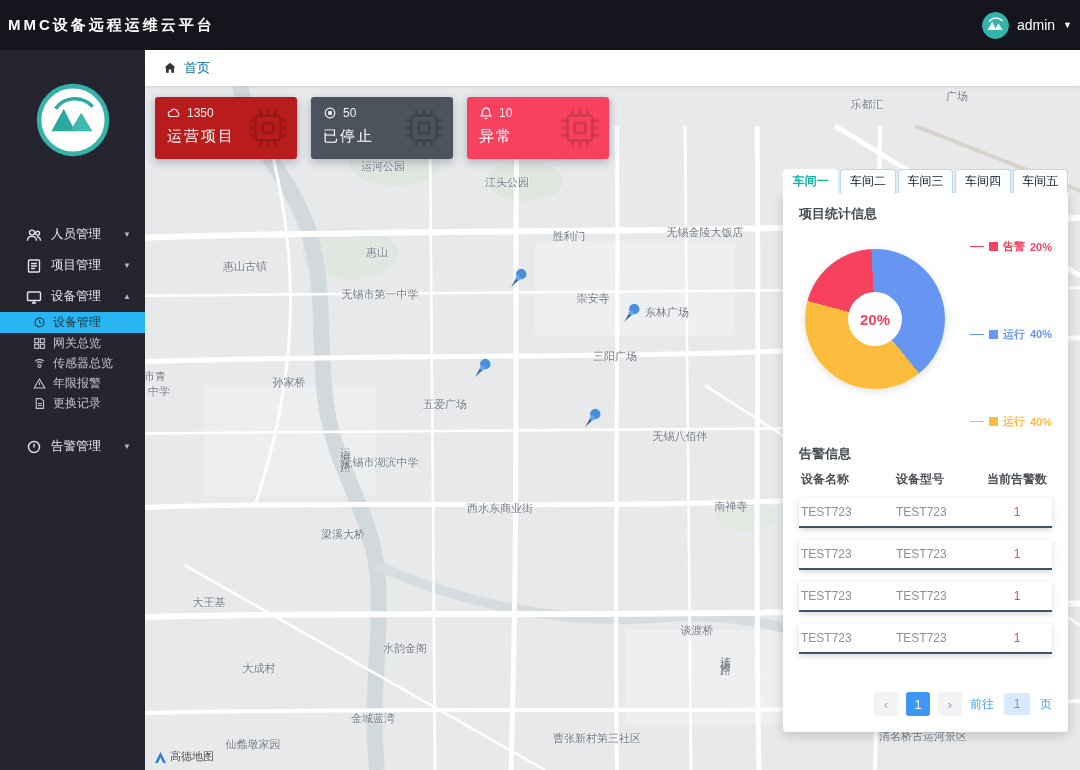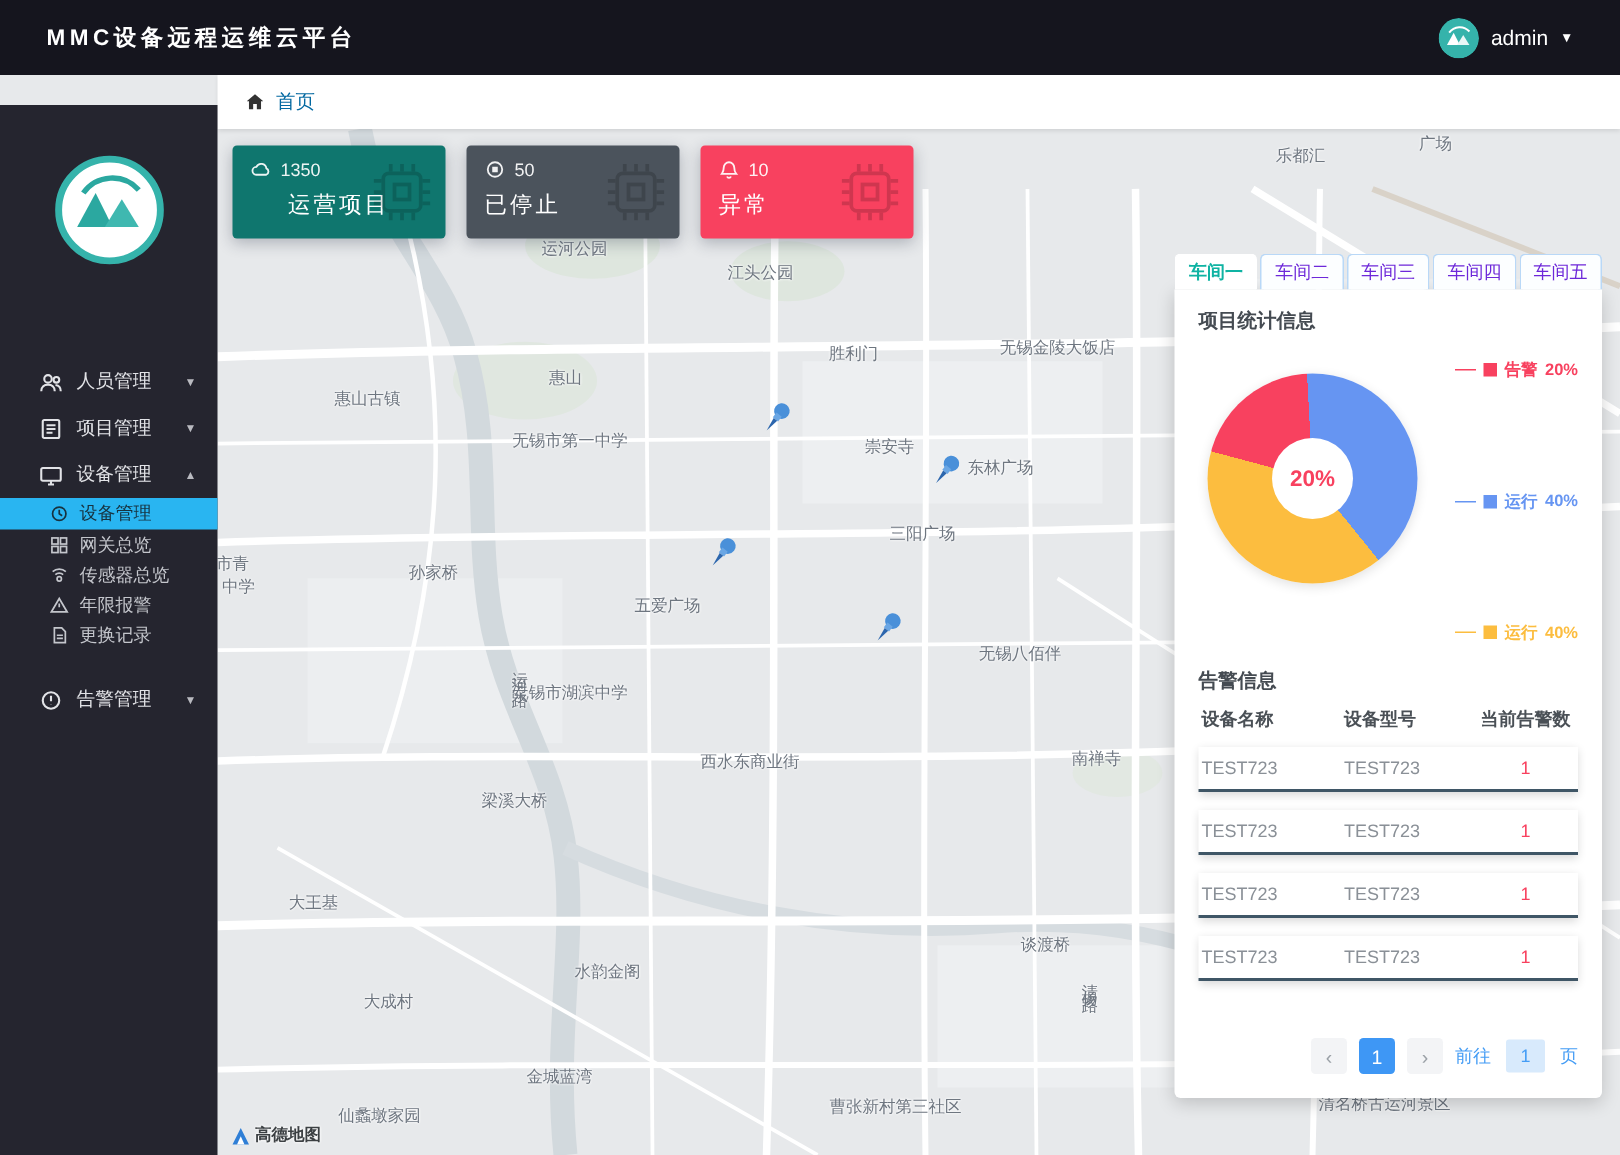--- a/index.html
+++ b/index.html
@@ -1,28 +1,28 @@
 <!DOCTYPE html>
 <html><head>
 <meta charset="utf-8">
 <style>
   * { margin:0; padding:0; box-sizing:border-box; }
   html,body { width:1080px; height:770px; overflow:hidden; }
   body { font-family:"Liberation Sans","DejaVu Sans",sans-serif; background:#e7e9eb; position:relative; }
 
   
   .topbar { position:absolute; top:0; left:0; right:0; height:50px; background:#15151e;
-    display:flex; align-items:center; justify-content:space-between; padding:0 31px; z-index:30; }
+    display:flex; align-items:center; justify-content:space-between; padding:0 8px; z-index:30; }
   .app-title { color:#ffffff; font-size:15px; letter-spacing:3px; font-weight:bold; }
   .user-menu { display:flex; align-items:center; gap:8px; color:#fff; font-size:14px; cursor:pointer; }
   .avatar { width:27px; height:27px; border-radius:50%; overflow:hidden; display:flex; }
   .user-caret { font-size:9px; color:#fff; }
 
   
-  .sidebar { position:absolute; top:50px; left:0; bottom:0; width:145px; background:#25252f; z-index:20;margin-top:20px; }
+  .sidebar { position:absolute; top:50px; left:0; bottom:0; width:145px; background:#25252f; z-index:20; }
   .logo { width:74px; height:74px; margin:33px auto 0; }
   #side-nav { margin-top:62px; }
   .nav-item { display:flex; align-items:center; height:31px; padding:0 14px 0 26px;
     color:#e2e3e7; font-size:12.5px; cursor:pointer; }
   .sub-item + .nav-item { margin-top:18px; }
   .nicon { width:16px; height:16px; margin-right:9px; display:inline-flex; flex:0 0 auto; }
   .nicon svg { width:100%; height:100%; stroke:currentColor; fill:none; stroke-width:1.4; }
   .caret { margin-left:auto; font-size:8px; color:#b9bac0; }
   .sub-item { display:flex; align-items:center; height:20px; padding-left:33px;
     color:#c4c6cc; font-size:12px; cursor:pointer; }
@@ -36,39 +36,39 @@
   .home-icon { width:14px; height:14px; display:inline-flex; color:#333; }
 
   
   .map { position:absolute; left:145px; top:86px; right:0; bottom:0; background:#e7e9eb; overflow:hidden; z-index:1; }
   .map svg.roads { position:absolute; inset:0; width:100%; height:100%; }
   .map-label { position:absolute; transform:translate(-50%,-50%); font-size:11px; color:#6e7680;
     white-space:nowrap; text-shadow:0 0 2px #fff,0 0 2px #fff; pointer-events:none; }
   .map-label.vertical { writing-mode:vertical-rl; letter-spacing:5px; }
   .map-pin { position:absolute; width:28px; height:28px; transform:translate(-40%,-85%); cursor:pointer; }
   .attribution { position:absolute; left:9px; bottom:6px; display:flex; align-items:flex-end; gap:3px;
-    font-size:11px; font-weight:bold; color:#3c4043; text-shadow:0 0 2px #fff,0 0 2px #fff; }
+    font-size:11px; font-weight:normal; color:#3c4043; text-shadow:0 0 2px #fff,0 0 2px #fff; }
   .attr-icon { width:13px; height:13px; display:inline-flex; }
 
   
   .stat-cards { position:absolute; left:10px; top:11px; display:flex; gap:14px; z-index:5; }
   .stat-card { width:142px; height:62px; border-radius:3px; color:#fff; padding:9px 12px;
     position:relative; box-shadow:0 3px 10px rgba(40,50,70,.30); cursor:pointer; }
   .stat-card .row1 { display:flex; align-items:center; gap:6px; font-size:12px; opacity:.92; }
   .cicon { width:14px; height:14px; display:inline-flex; }
   .cicon svg { width:100%; height:100%; stroke:#fff; fill:none; stroke-width:1.4; }
   .clabel { font-size:15px; margin-top:7px; letter-spacing:2px; }
   .chip { position:absolute; right:9px; top:11px; width:40px; height:40px; opacity:.30; }
   .chip svg { width:100%; height:100%; stroke:rgba(0,0,0,.55); fill:none; stroke-width:1; }
 
   
   .right-panel { position:absolute; left:783px; top:169px; width:285px; z-index:15; }
   .tabs { display:flex; gap:2px; }
   .tab { flex:1; height:24px; line-height:22px; text-align:center; font-size:12px;
-    background:#fcfeff; color:#6d28d9; border:1px solid #b9d8f7; border-bottom:none;
+    background:#fcfeff; color:#0f172a; border:1px solid #b9d8f7; border-bottom:none;
     border-radius:4px 4px 0 0; cursor:pointer; }
   .tab.active { background:#ffffff; color:#0fb3a3; font-weight:bold; border-color:#ffffff; }
   .panel-body { background:#ffffff; height:539px; box-shadow:0 3px 12px rgba(0,0,0,.18);
     border-radius:0 0 4px 4px; padding:12px 16px; display:flex; flex-direction:column; }
   .section-title { font-size:13px; color:#454b52; font-weight:bold; }
 
   .pie-area { position:relative; height:222px; flex:0 0 auto; }
   .pie { position:absolute; left:6px; top:26px; width:140px; height:140px; border-radius:50%;
     box-shadow:0 2px 8px rgba(0,0,0,.12); }
   .pie-center { position:absolute; left:43px; top:43px; width:54px; height:54px; border-radius:50%;
@@ -318,21 +318,21 @@
       <span class="map-pin" style="left: 445px; top: 344px;"><svg viewBox="0 0 28 28">
           <g transform="translate(14,11) rotate(38)">
             <circle cx="0" cy="-4" r="5.2" fill="#4a90d9"></circle>
             <rect x="-2.2" y="-1" width="4.4" height="4" fill="#6aa6e4"></rect>
             <path d="M -1.5,3 L 1.5,3 L 0,12.5 Z" fill="#2c66ad"></path>
           </g>
         </svg></span>
     </div>
 
   <div class="stat-cards" id="stat-cards">
-      <div class="stat-card" style="background: #0f766e; text-align: center;">
+      <div class="stat-card" style="background: #b91c1c;">
         <div class="row1">
           <span class="cicon">
             <svg viewBox="0 0 16 16">
               <path d="M4.5,12a3,3 0 0 1 0-6 4,4 0 0 1 7.6,1.2A2.6,2.6 0 0 1 12,12z"></path>
             </svg>
           </span>
           <span class="cval">1350</span>
         </div>
         <div class="clabel">运营项目</div>
         <span class="chip"><svg viewBox="0 0 16 16">

